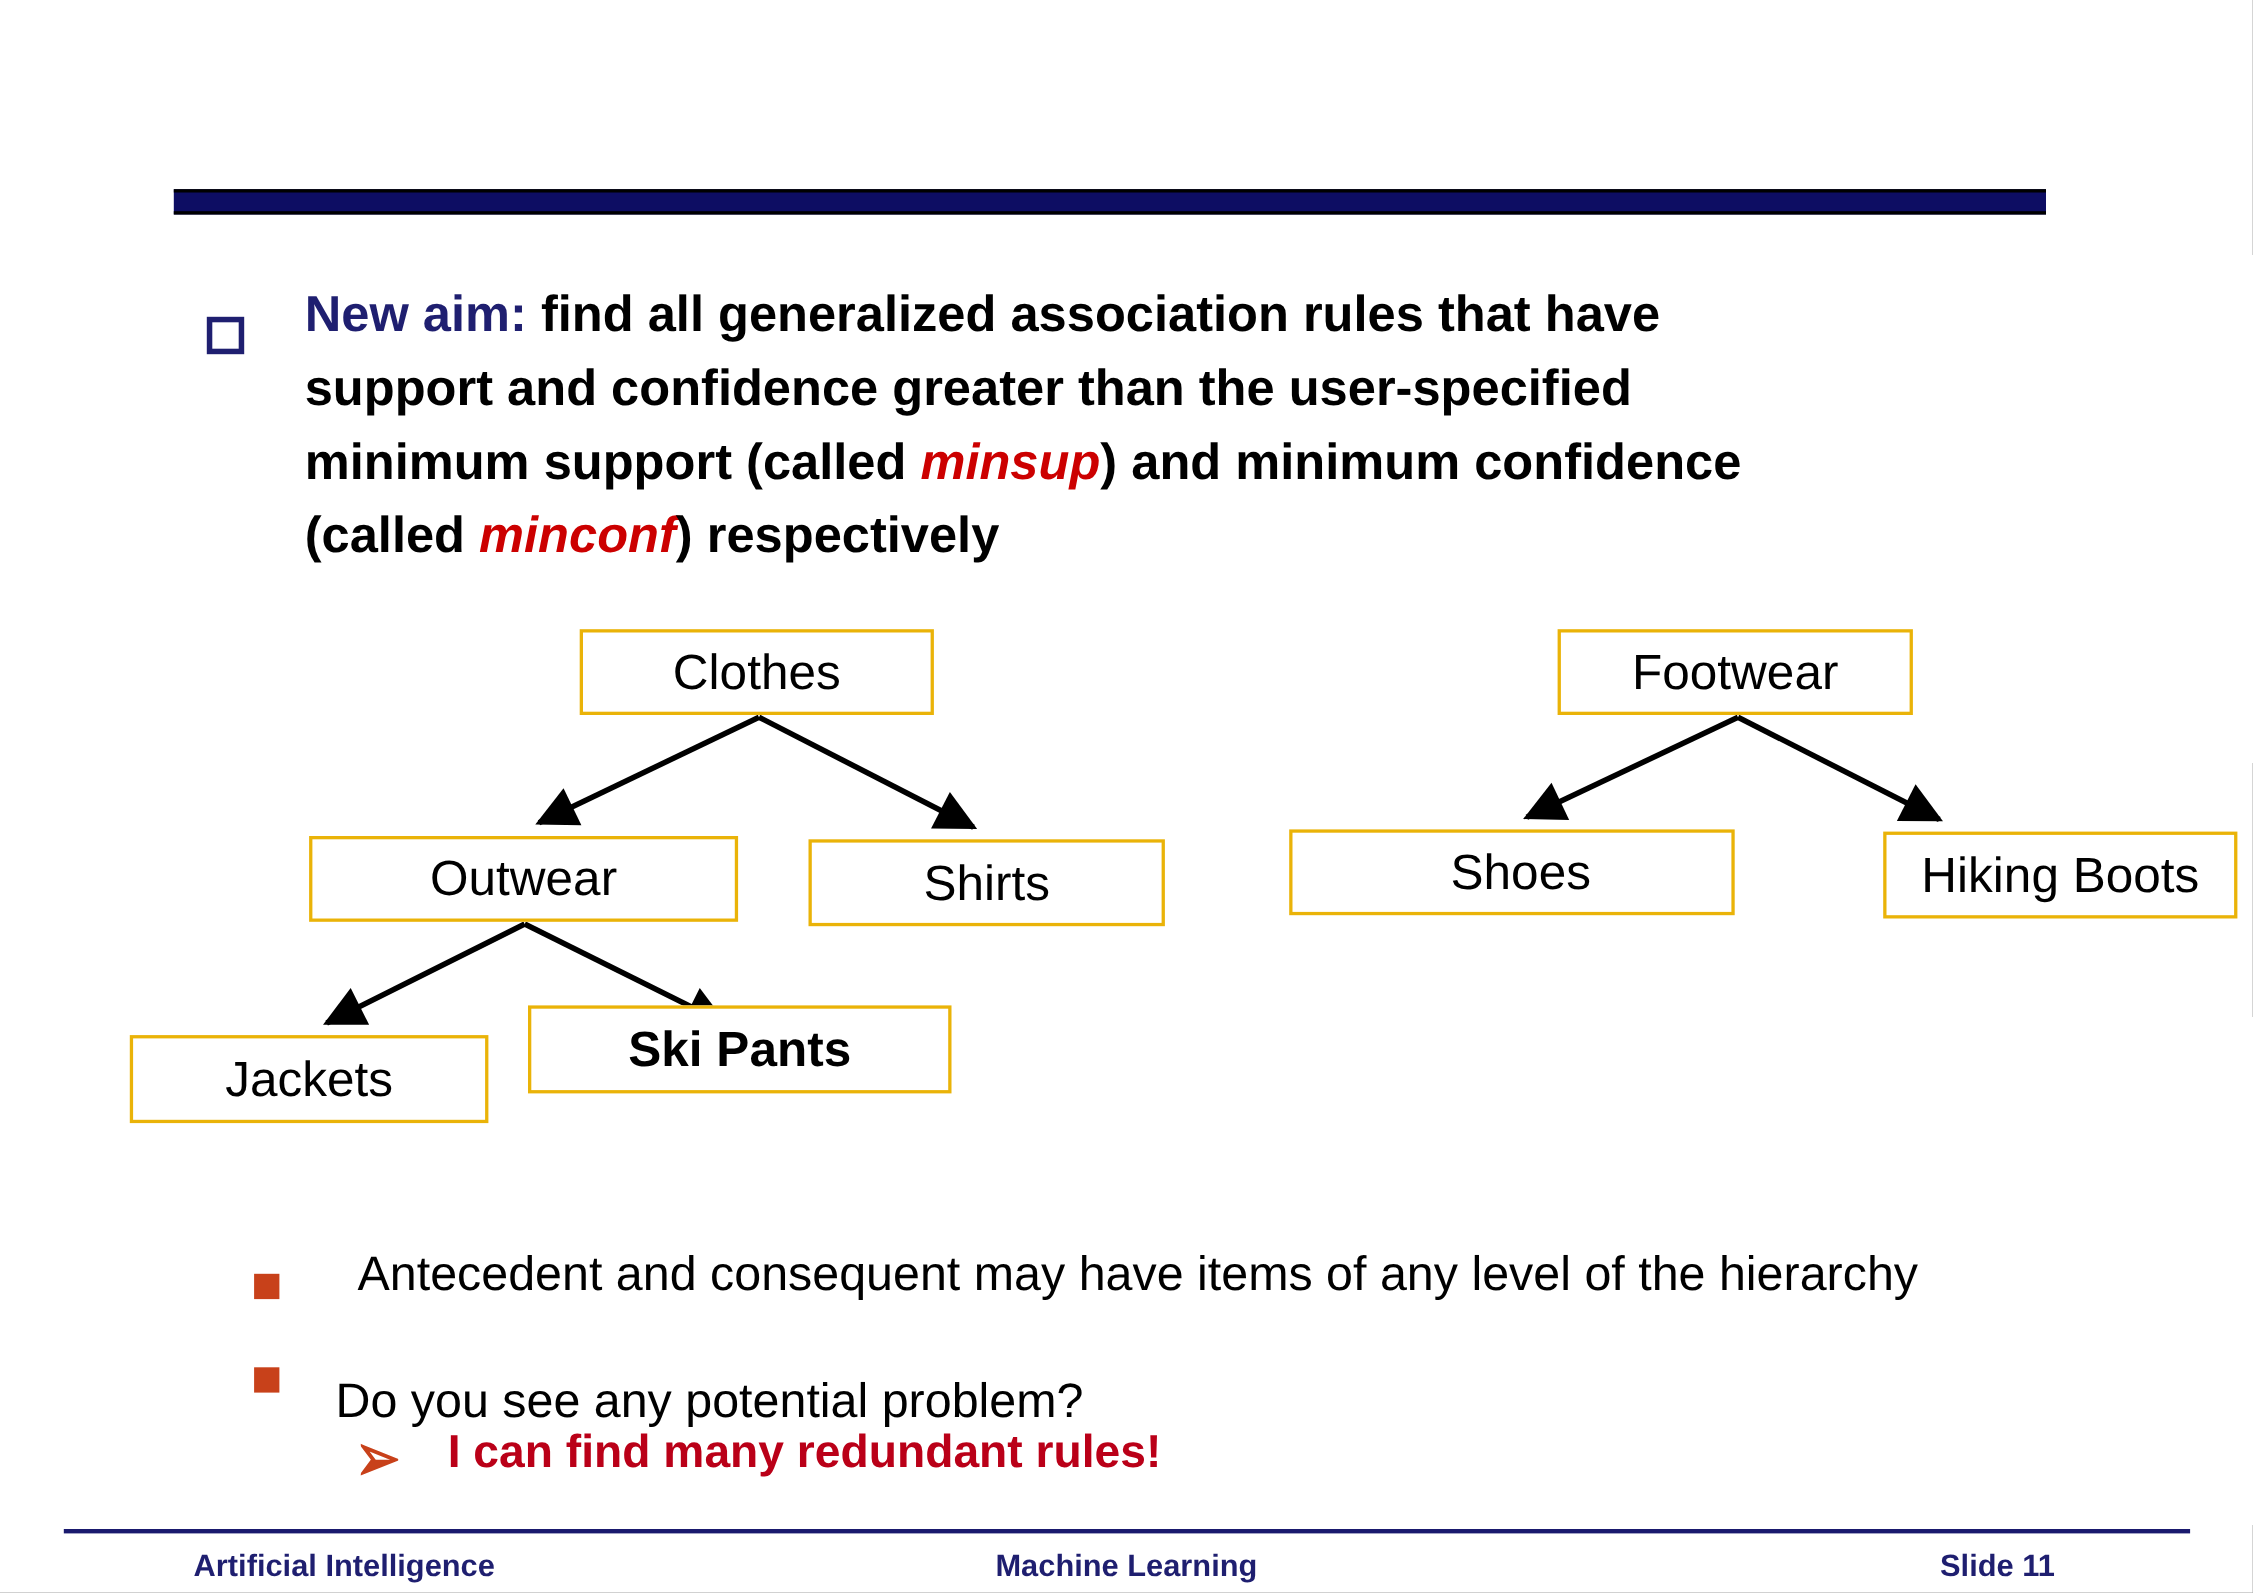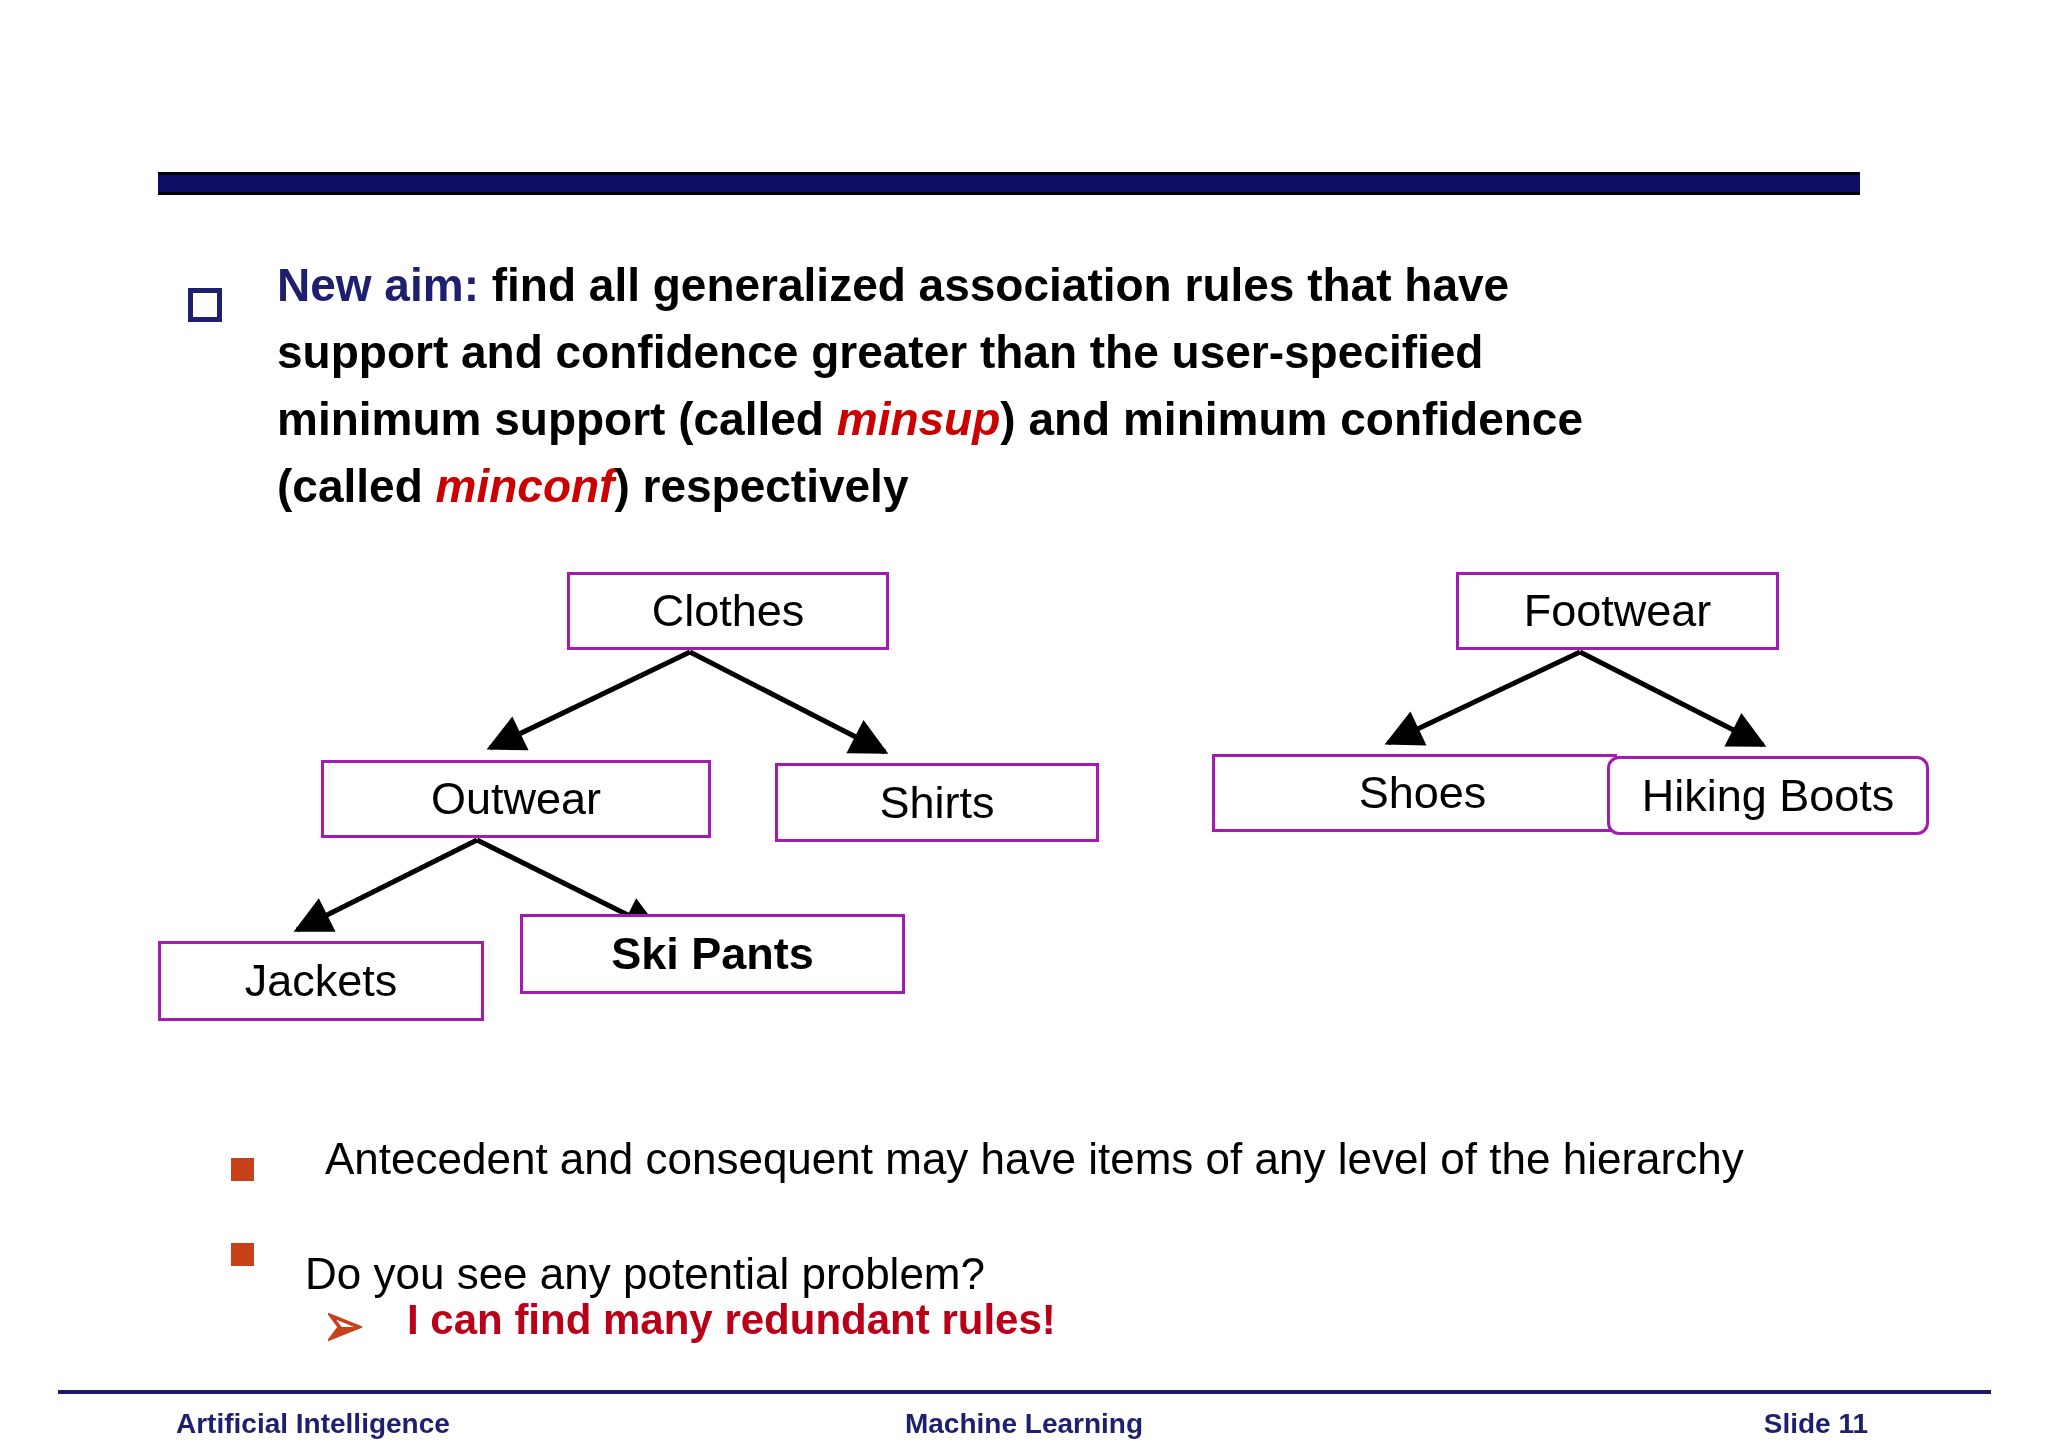--- a/index.html
+++ b/index.html
@@ -35,33 +35,32 @@
     position:absolute;left:188px;top:288px;
     width:24px;height:24px;
     border:5px solid #1f1f70;
     background:#fff;
   }
   .navy{color:#1f1f70;}
   .redit{color:#cc0000;font-style:italic;}
   
   .node{
     position:absolute;
-    border:3px solid #a21caf;
+    border:3px solid #eab308;
     background:#fff;
     display:flex;align-items:center;justify-content:center;
     font-size:45px;font-weight:normal;color:#000;
     white-space:nowrap;
-    margin-left:40px;
   }
   .n-clothes {left:527px; top:572px; width:316px; height:72px;}
   .n-footwear{left:1416px;top:572px; width:317px; height:72px;}
   .n-outwear {left:281px; top:760px; width:384px; height:72px;}
   .n-shirts  {left:735px; top:763px; width:318px; height:73px;}
   .n-shoes   {left:1172px;top:754px; width:383px; height:72px;padding-left:16px;}
-  .n-hiking  {left:1567px;top:756px; width:316px; height:73px;border-radius:12px;}
+  .n-hiking  {left:1712px;top:756px; width:316px; height:73px;}
   .n-jackets {left:118px; top:941px; width:320px; height:74px;}
   .n-skipants{left:480px; top:914px; width:379px; height:74px;font-weight:bold;}
   .edges{position:absolute;left:0;top:0;width:2048px;height:1448px;pointer-events:none;}
   
   .lb-text{
     position:absolute;
     font-size:44px;color:#000;white-space:nowrap;
   }
   .sq{
     position:absolute;width:23px;height:23px;background:#c8411a;

